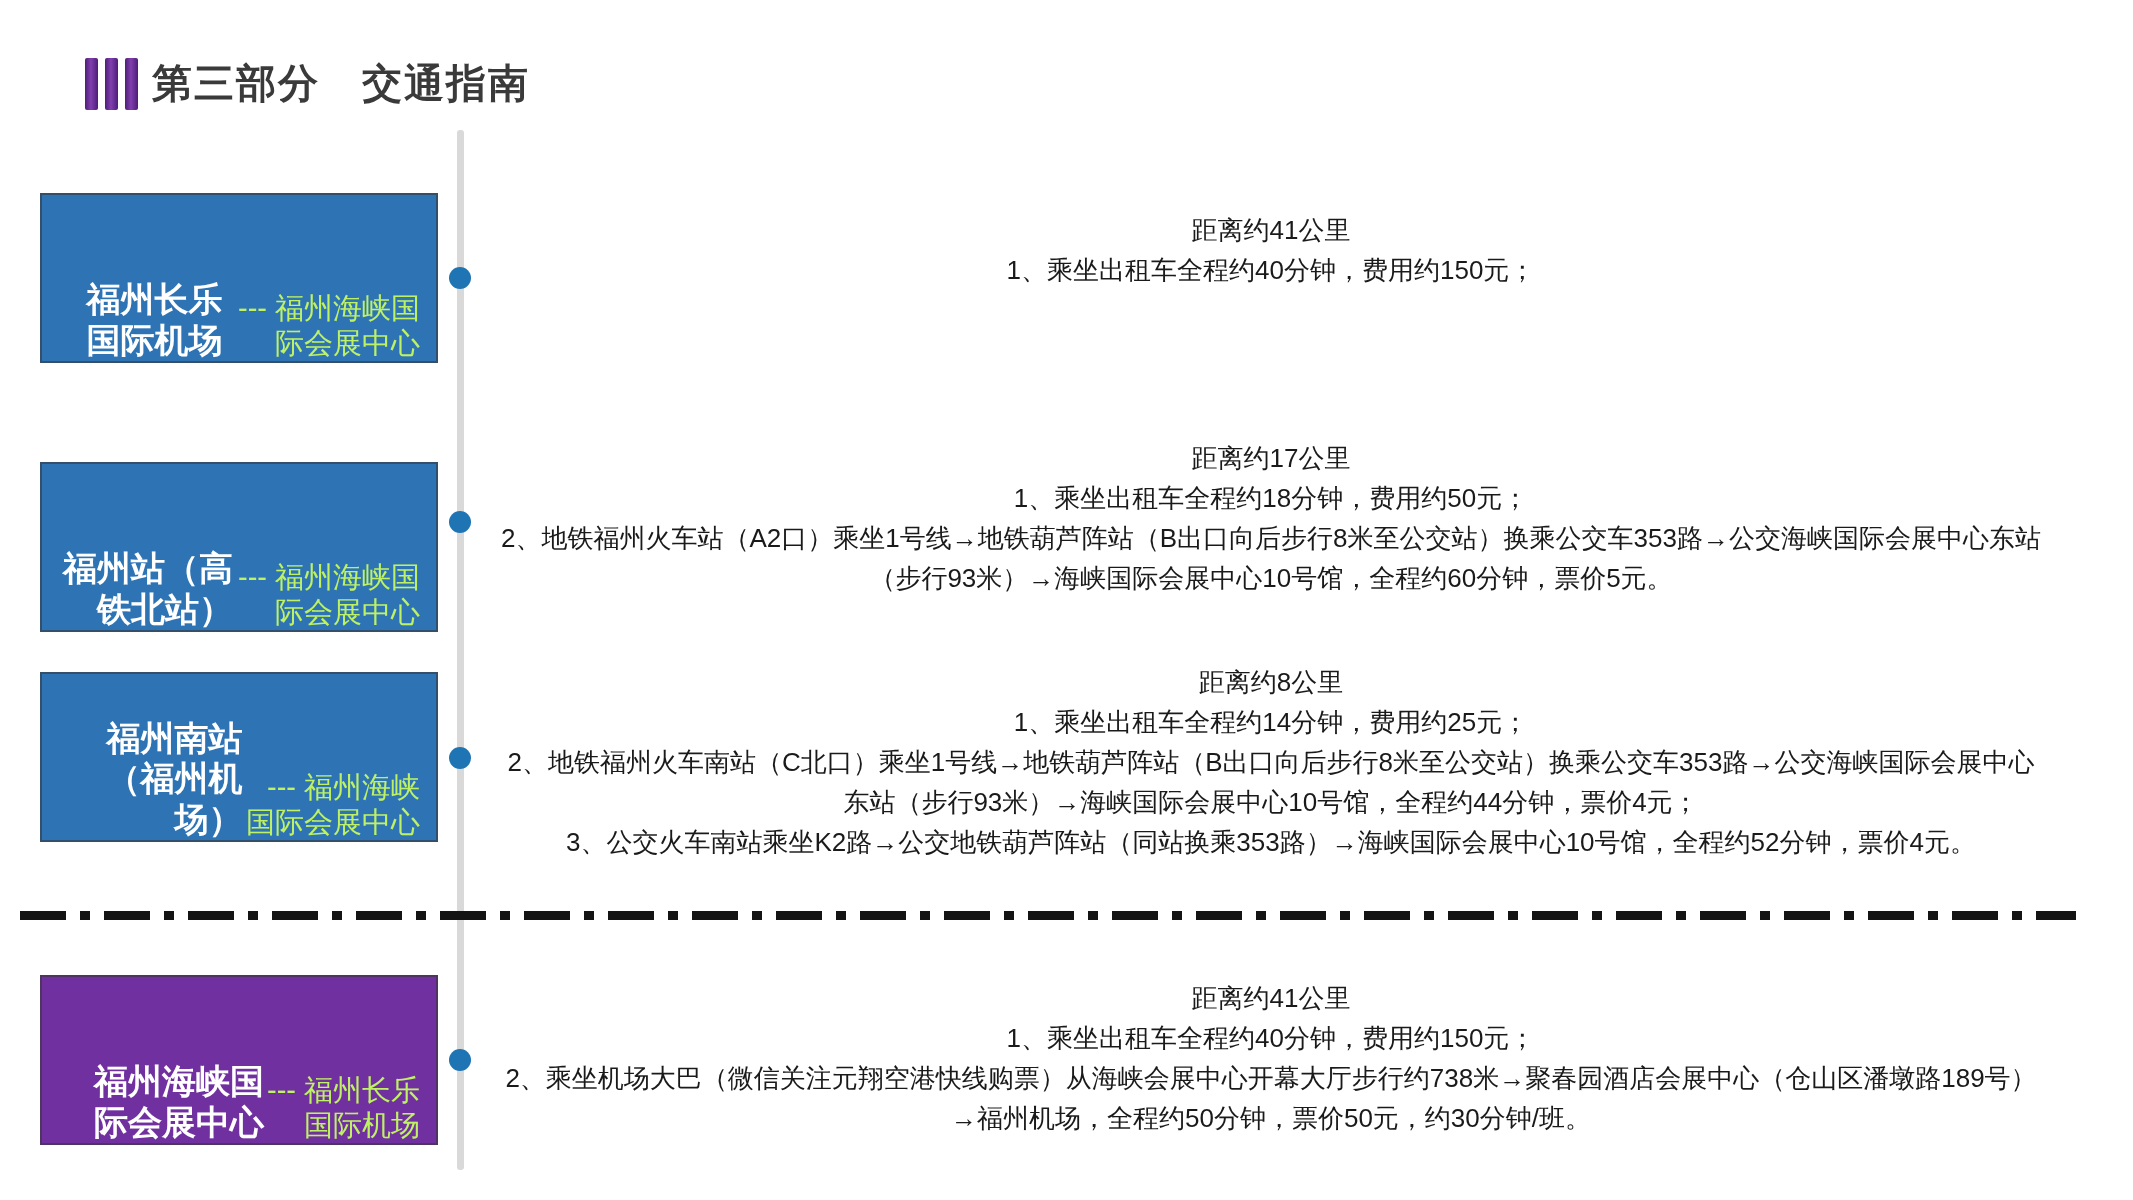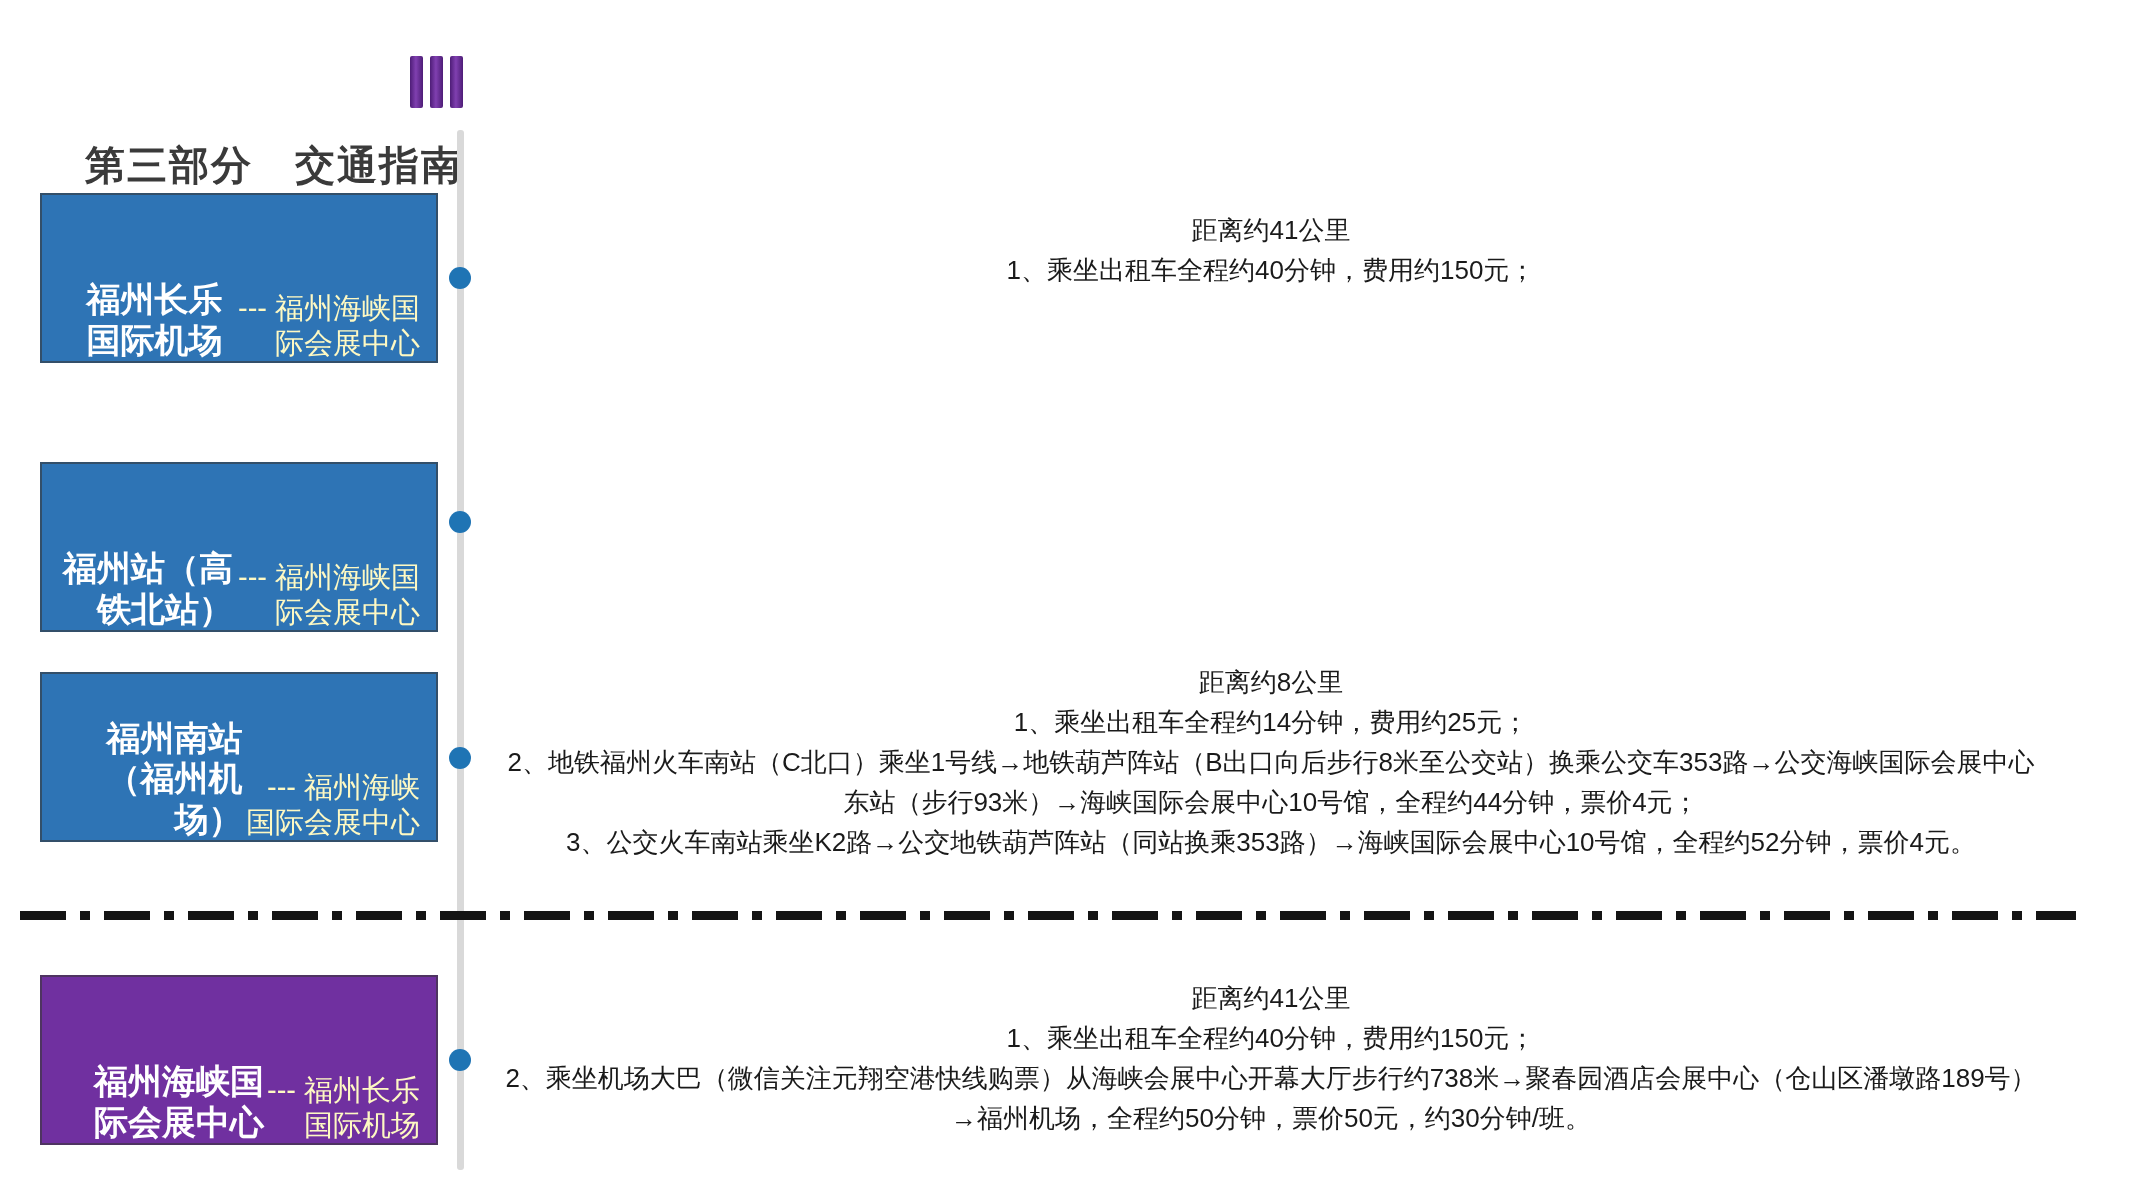--- a/index.html
+++ b/index.html
@@ -8,35 +8,35 @@
     --box-blue:#2E74B5;
     --box-purple:#7030A0;
     --dot-color:#1F74B4;
     --line-color:#D9D9D9;
     --accent-purple:#7030A0;
     --body-text:#1A1A1A;
     --title-text:#3A3A3A;
   }
   .page{position:relative;width:2133px;height:1200px;background:#ffffff;overflow:hidden;}
 
-  .header{position:absolute;left:85px;top:56px;display:flex;align-items:flex-end;gap:30px;flex-direction:column;}
+  .header{position:absolute;left:85px;top:56px;display:flex;align-items:center;gap:14px;}
   .bars{display:flex;gap:7px;}
   .bar{width:13px;height:52px;border-radius:2px;
        background:linear-gradient(90deg,#4e1d77,#8040b0 45%,#4e1d77);}
   .title{font-size:40px;font-weight:700;color:var(--title-text);letter-spacing:2px;white-space:pre;}
 
   .timeline{position:absolute;left:457px;top:130px;width:7px;height:1040px;
             background:var(--line-color);border-radius:3px;}
 
   .card{position:absolute;left:40px;width:398px;height:170px;box-sizing:border-box;
         display:flex;flex-direction:row;justify-content:center;align-items:flex-end;
         padding:0 16px;background:var(--box-blue);border:2px solid rgba(55,55,55,.6);}
   .card.purple{background:var(--box-purple);padding-left:25px;}
   .card .origin{color:#ffffff;font-size:34px;font-weight:700;line-height:1.2;text-align:right;}
-  .card .dest{color:#fef9c3;font-size:29px;font-weight:400;line-height:1.2;margin-top:12px;text-align:right;}
+  .card .dest{color:#bef264;font-size:29px;font-weight:400;line-height:1.2;margin-top:12px;text-align:right;}
   .c1{top:193px}.c2{top:462px}.c3{top:672px}.c4{top:975px}
 
   .dot{position:absolute;left:449px;width:22px;height:22px;border-radius:50%;background:var(--dot-color);}
   .d1{top:267px}.d2{top:511px}.d3{top:747px}.d4{top:1049px}
 
   .details{position:absolute;left:497px;width:1548px;color:var(--body-text);
            font-size:26px;line-height:40px;}
   .details p{margin:0;text-align:center;}
   .t1{top:210px}.t2{top:438px}.t3{top:662px}.t4{top:978px}
 
@@ -67,20 +67,25 @@
   <div class="details t1">
     <p>距离约41公里</p>
     <p>1、乘坐出租车全程约40分钟，费用约150元；</p>
   </div>
 
   <div class="card c2">
     <div class="origin">福州站（高铁北站）</div>
     <div class="dest">--- 福州海峡国际会展中心</div>
   </div>
   <div class="dot d2"></div>
+  <div class="details t2">
+    <p>距离约17公里</p>
+    <p>1、乘坐出租车全程约18分钟，费用约50元；</p>
+    <p>2、地铁福州火车站（A2口）乘坐1号线→地铁葫芦阵站（B出口向后步行8米至公交站）换乘公交车353路→公交海峡国际会展中心东站（步行93米）→海峡国际会展中心10号馆，全程约60分钟，票价5元。</p>
+  </div>
 
   <div class="card c3">
     <div class="origin">福州南站（福州机场）</div>
     <div class="dest">--- 福州海峡国际会展中心</div>
   </div>
   <div class="dot d3"></div>
   <div class="details t3">
     <p>距离约8公里</p>
     <p>1、乘坐出租车全程约14分钟，费用约25元；</p>
     <p>2、地铁福州火车南站（C北口）乘坐1号线→地铁葫芦阵站（B出口向后步行8米至公交站）换乘公交车353路→公交海峡国际会展中心东站（步行93米）→海峡国际会展中心10号馆，全程约44分钟，票价4元；</p>

